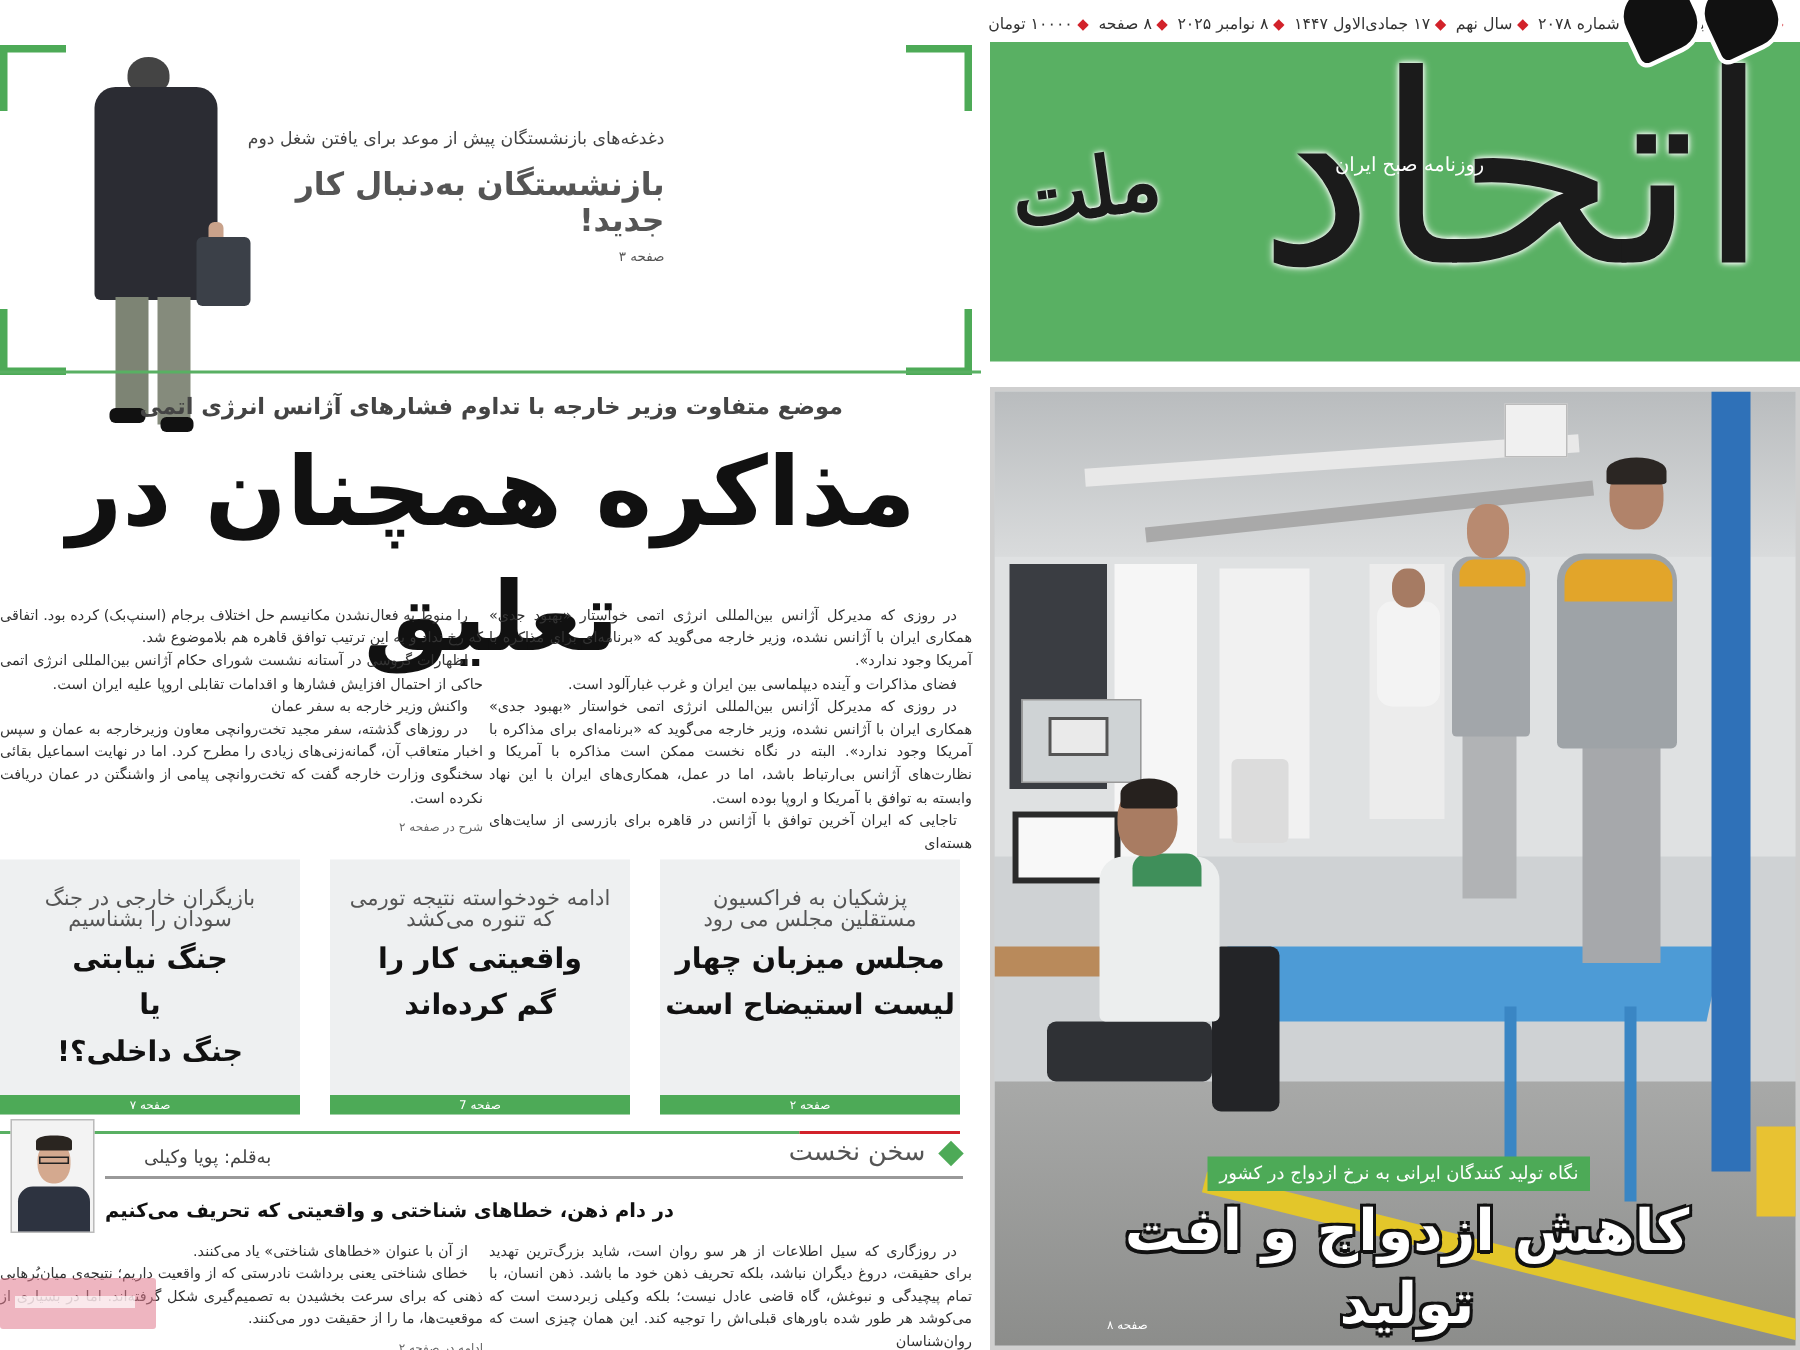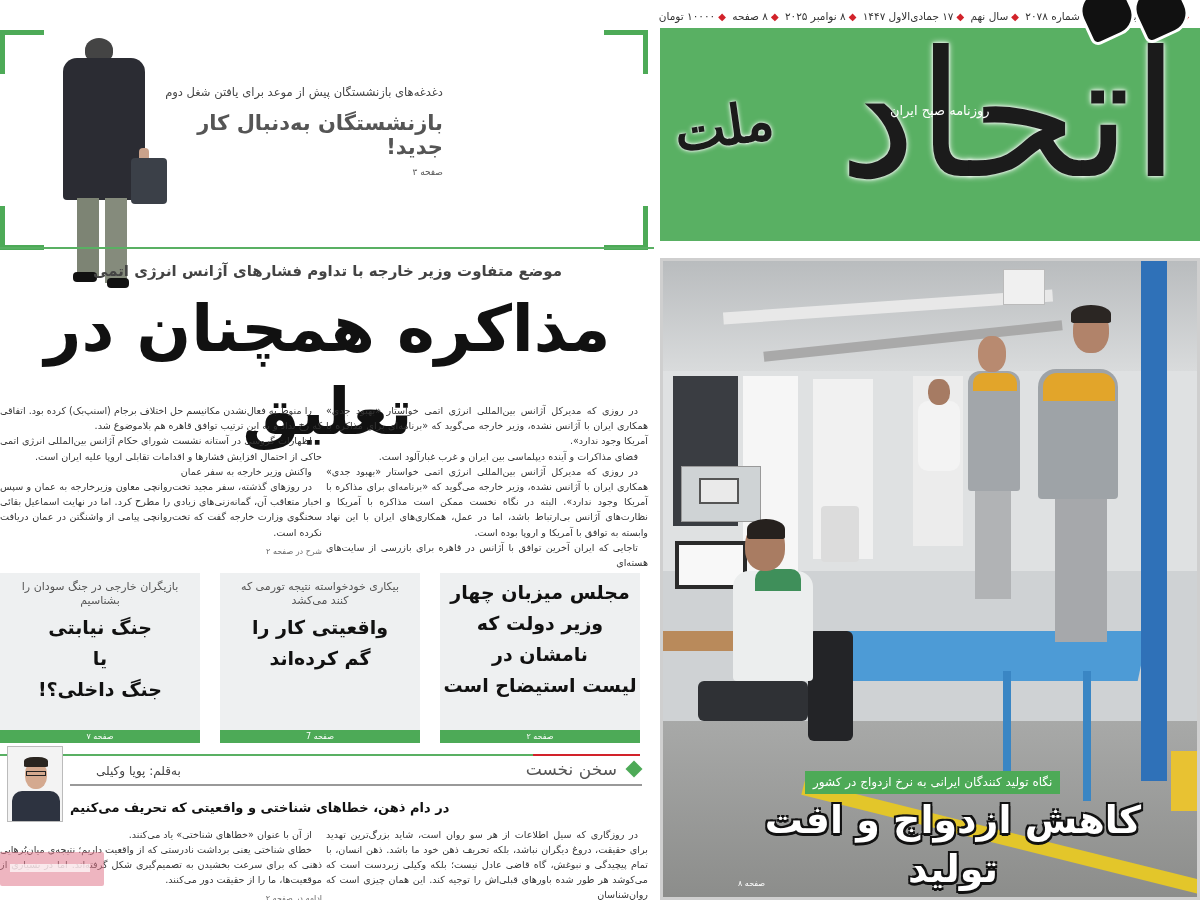--- a/index.html
+++ b/index.html
@@ -78,21 +78,21 @@
     .body-col p { text-indent: 10px; }
     .col-right { left: 326px; }
     .col-left { left: 0; }
     .cont-note { font-size: 8px; color: #666; margin-top: 4px; text-indent: 0 !important; padding-left: 48px; }
 
     
     .box {
       position: absolute; top: 573px; width: 200px; height: 170px; background: #eef0f1;
       direction: rtl; text-align: center;
     }
-    .box .box-kicker { font-size: 11px; color: #555; padding: 7px 12px 0; line-height: 14px; }
+    .box .box-kicker { font-size: 14px; color: #555; padding: 7px 12px 0; line-height: 14px; margin-top: 12px; }
     .box .box-title { font-size: 19px; font-weight: bold; color: #111; line-height: 31px; margin-top: 4px; }
     .box .box-page {
       position: absolute; left: 0; right: 0; bottom: 0; height: 13px; background: #4daa57; color: #fff;
       font-size: 8px; line-height: 13px;
     }
     .box1 { left: 440px; } .box2 { left: 220px; } .box3 { left: 0; }
 
     
     .edit-rule { position: absolute; top: 754px; height: 2px; }
     .edit-rule.green { left: 0; width: 533px; background: #59b063; }
@@ -176,21 +176,21 @@
     .ph.desk { left: 0; top: 370px; width: 95px; height: 20px; background: #b98a5b; }
     .ph.monitor { left: 12px; top: 280px; width: 72px; height: 48px; background: #f8f8f8; border: 4px solid #2a2a2a; }
     .ph.control-box { left: 18px; top: 205px; width: 80px; height: 56px; background: #cfd3d5; border: 1px solid #999; }
     .ph.control-screen { left: 36px; top: 217px; width: 40px; height: 26px; background: #eaeaea; border: 2px solid #555; }
     .ph.bin { left: 158px; top: 245px; width: 38px; height: 56px; background: #dcdcdc; border-radius: 4px; }
     .photo-kicker {
       position: absolute; left: 142px; top: 510px; height: 23px; padding: 0 8px; background: #4daa57; color: #fff;
       font-size: 12px; line-height: 23px; direction: rtl;
     }
     .photo-headline {
-      position: absolute; left: 80px; top: 535px; width: 420px; text-align: center; direction: rtl;
+      position: absolute; left: 65px; top: 535px; width: 420px; text-align: center; direction: rtl;
       font-size: 38px; font-weight: bold; color: #fff; line-height: 1.3;
       text-shadow: -2px -2px 0 #111, 2px -2px 0 #111, -2px 2px 0 #111, 2px 2px 0 #111, 0 3px 0 #111;
     }
     .photo-page { position: absolute; left: 75px; top: 618px; font-size: 8px; color: #fff; direction: rtl; }
   </style>
 </head>
 <body>
 
 <div class="masthead">
   <div class="dateline">
@@ -247,29 +247,29 @@
 </div>
 <div class="body-col col-left">
   <p>را منوط به فعال‌نشدن مکانیسم حل اختلاف برجام (اسنپ‌بک) کرده بود. اتفاقی که رخ نداد و به این ترتیب توافق قاهره هم بلاموضوع شد.</p>
   <p>اظهارات گروسی در آستانه نشست شورای حکام آژانس بین‌المللی انرژی اتمی حاکی از احتمال افزایش فشارها و اقدامات تقابلی اروپا علیه ایران است.</p>
   <p>واکنش وزیر خارجه به سفر عمان</p>
   <p>در روزهای گذشته، سفر مجید تخت‌روانچی معاون وزیرخارجه به عمان و سپس اخبار متعاقب آن، گمانه‌زنی‌های زیادی را مطرح کرد. اما در نهایت اسماعیل بقائی سخنگوی وزارت خارجه گفت که تخت‌روانچی پیامی از واشنگتن در عمان دریافت نکرده است.</p>
   <p class="cont-note">شرح در صفحه ۲</p>
 </div>
 
 <div class="box box1">
+  <div class="box-kicker">پزشکیان به فراکسیون مستقلین مجلس می رود</div>
   <div class="box-title">
     <div>مجلس میزبان چهار</div>
-    <div>وزیر دولت که نامشان در</div>
     <div>لیست استیضاح است</div>
   </div>
   <div class="box-page">صفحه ۲</div>
 </div>
 <div class="box box2">
-  <div class="box-kicker">بیکاری خودخواسته نتیجه تورمی که کنند می‌کشد</div>
+  <div class="box-kicker">ادامه خودخواسته نتیجه تورمی که تنوره می‌کشد</div>
   <div class="box-title">
     <div>واقعیتی کار را</div>
     <div>گم کرده‌اند</div>
   </div>
   <div class="box-page">صفحه 7</div>
 </div>
 <div class="box box3">
   <div class="box-kicker">بازیگران خارجی در جنگ سودان را بشناسیم</div>
   <div class="box-title">
     <div>جنگ نیابتی</div>

